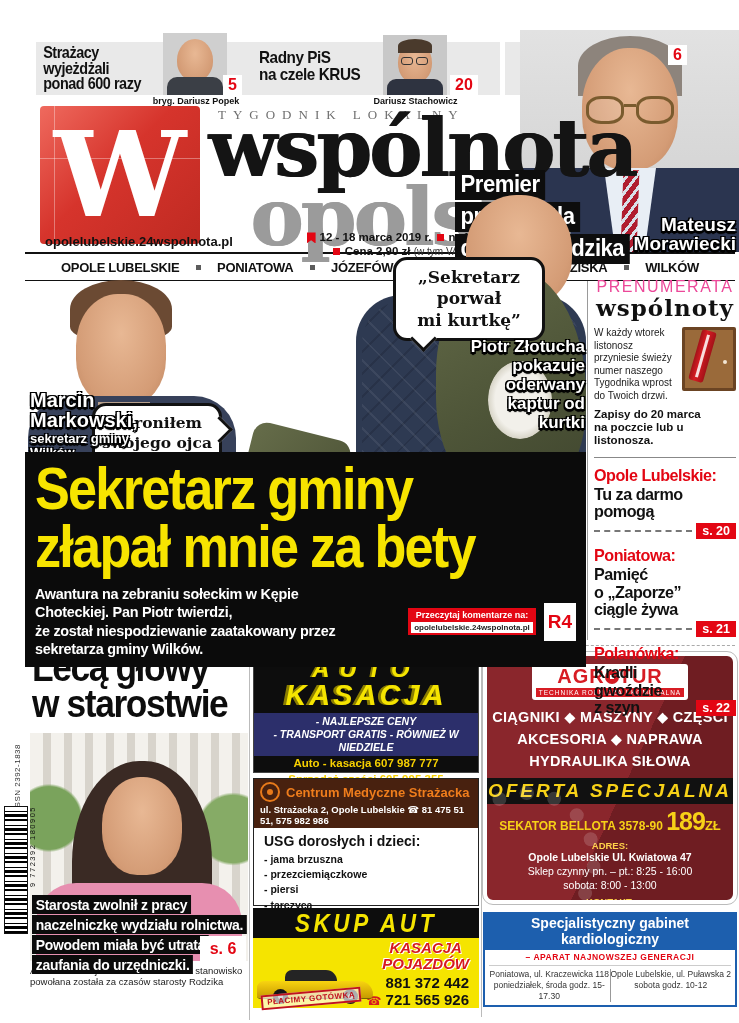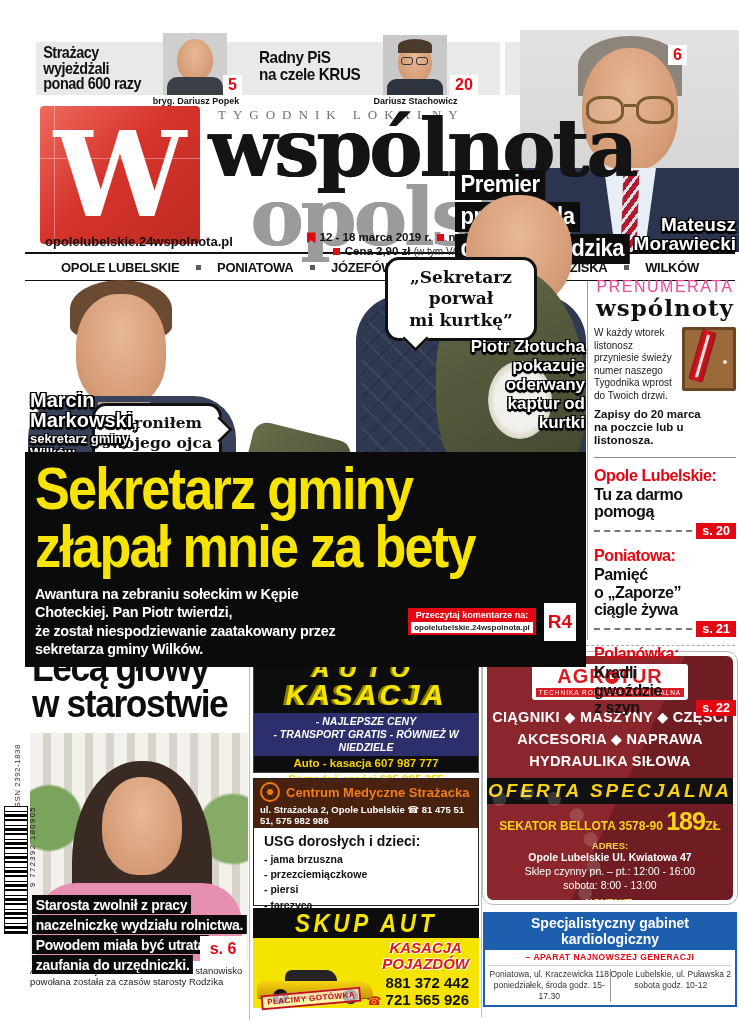--- a/index.html
+++ b/index.html
@@ -257,21 +257,21 @@
     <div class="abs" style="left:126px;top:108px;width:218px;height:332px;background:repeating-linear-gradient(45deg,rgba(255,255,255,.07) 0 2px,transparent 2px 16px),repeating-linear-gradient(-45deg,rgba(0,0,0,.12) 0 2px,transparent 2px 16px);border-radius:42px 42px 0 0;"></div>
     <div class="abs" style="left:212px;top:150px;width:34px;height:34px;border-radius:50%;background:radial-gradient(circle,#c8303a 0 36%,#e8e2d8 36% 60%,#2e3a52 60%);"></div>
 
     <div class="abs" style="left:200px;top:72px;width:150px;height:236px;background:linear-gradient(150deg,#636a48 0%,#4e5538 55%,#3f452e 100%);border-radius:46% 54% 40% 44%;"></div>
     <div class="abs" style="left:252px;top:168px;width:64px;height:78px;background:radial-gradient(ellipse,#f2f0ea 0 55%,#d8d5c8 70%,transparent 72%);border-radius:50%;"></div>
     <div class="abs" style="left:258px;top:268px;width:92px;height:168px;background:linear-gradient(140deg,#5c6342 0,#464c31 80%);border-radius:24% 30% 20% 30%;"></div>
 
     <div class="abs" style="left:-4px;top:236px;width:100px;height:190px;background:linear-gradient(120deg,#666d4a,#4b5135 70%);border-radius:14px;transform:rotate(14deg);"></div>
   </div>
 
-  <div class="abs bubble bubble1 prel" style="left:385px;top:257px;width:152px;font-size:17px;line-height:1.25;">„Sekretarz porwał
+  <div class="abs bubble bubble1 prel" style="left:393px;top:257px;width:152px;font-size:17px;line-height:1.25;">„Sekretarz porwał
 mi kurtkę”</div>
   <div class="abs bubble bubble2 prel" style="left:92px;top:403px;width:130px;font-size:15.5px;line-height:1.3;">„Broniłem
 swojego ojca „</div>
 
   <div class="abs" style="left:30px;top:390px;z-index:5;">
     <div class="outline-w prel" style="font-size:20px;line-height:1;">Marcin
 Markowski,</div>
     <div class="outline-w prel" style="font-size:13px;line-height:1.05;margin-top:2px;">sekretarz gminy
 Wilków</div>
   </div>
@@ -442,21 +442,21 @@
     </div>
     <div class="agro-lines">
       <div>CIĄGNIKI ◆ MASZYNY ◆ CZĘŚCI</div>
       <div>AKCESORIA ◆ NAPRAWA</div>
       <div>HYDRAULIKA SIŁOWA</div>
     </div>
     <div class="agro-offer">OFERTA SPECJALNA</div>
     <div class="agro-prod"><span>SEKATOR BELLOTA 3578-90</span> <span class="agro-price">189</span><span class="agro-zl">ZŁ</span></div>
     <div class="agro-lab">ADRES:</div>
     <div class="agro-txt"><b>Opole Lubelskie Ul. Kwiatowa 47</b></div>
-    <div class="agro-txt">Sklep czynny pn. – pt.: 12:00 - 16:00</div>
+    <div class="agro-txt">Sklep czynny pn. – pt.: 8:25 - 16:00</div>
     <div class="agro-txt">sobota: 8:00 - 13:00</div>
     <div class="agro-lab">KONTAKT:</div>
 
   </div>
 
   <div class="abs ad-card">
     <div class="card-head">Specjalistyczny gabinet kardiologiczny</div>
     <div class="card-body">
       <div class="card-sub">– APARAT NAJNOWSZEJ GENERACJI</div>
       <div class="card-cols">

